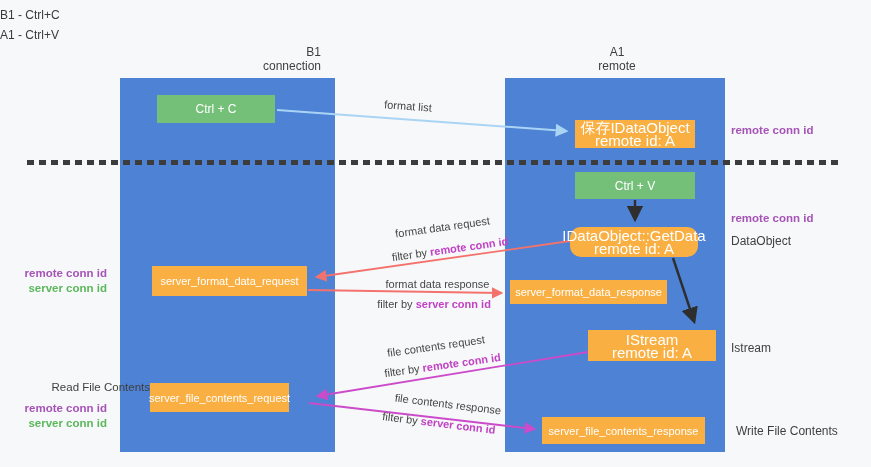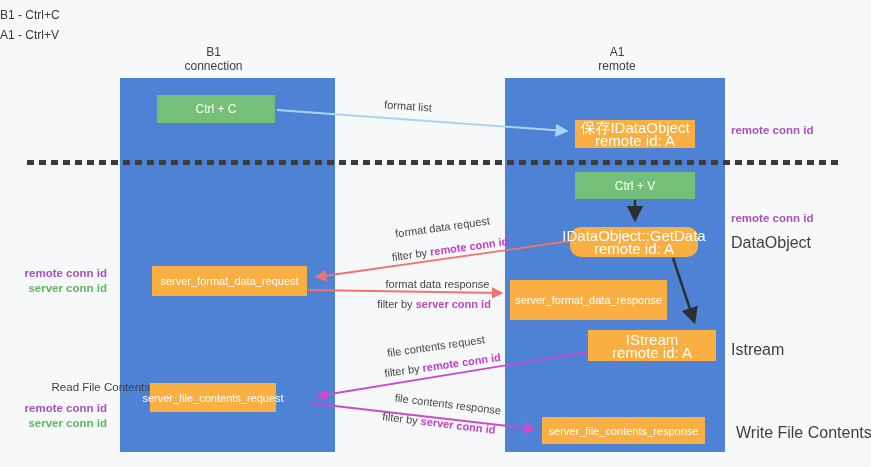--- a/index.html
+++ b/index.html
@@ -3,21 +3,21 @@
 <meta charset="utf-8">
 <style>
   html,body{margin:0;padding:0;}
   body{font-family:"Liberation Sans","DejaVu Sans",sans-serif;background:#fff;}
   .canvas{position:relative;width:871px;height:467px;background:#f7f8f9;overflow:hidden;}
 
   .title{position:absolute;left:0;top:5px;width:100%;text-align:left;
          font-size:12px;line-height:20px;color:#3a3a3a;}
 
   .col-header{position:absolute;text-align:center;font-size:12px;line-height:14px;color:#3f3f3f;}
-  .col-header.left{left:106px;top:45px;width:215px;}
+  .col-header.left{left:106px;top:45px;width:215px;text-align:right;}
   .col-header.right{left:507px;top:45px;width:220px;}
 
   .column{position:absolute;top:78px;height:374px;background:#4d82d5;}
   .column.left{left:120px;width:215px;}
   .column.right{left:505px;width:220px;}
 
   .dashline{position:absolute;left:27px;top:160px;width:811px;height:5px;
             background:repeating-linear-gradient(90deg,#3c3c3c 0 7px,transparent 7px 12px);}
 
   .arrows{position:absolute;left:0;top:0;width:871px;height:467px;pointer-events:none;}
@@ -27,22 +27,22 @@
   .node .ln{font-size:15px;line-height:13px;}
   .box-green{background:#75c078;font-size:12px;}
   .box-orange{background:#f9af42;font-size:11px;}
 
   .n-ctrlc{left:157px;top:95px;width:118px;height:28px;}
   .n-ctrlv{left:575px;top:172px;width:120px;height:27px;}
   .n-save{left:575px;top:120px;width:120px;height:28px;}
   .n-getdata{left:570px;top:227px;width:128px;height:30px;border-radius:11px;}
   .n-istream{left:588px;top:330px;width:128px;height:31px;}
   .n-fmtreq{left:152px;top:266px;width:155px;height:30px;}
-  .n-fmtresp{left:510px;top:280px;width:157px;height:40px;}
-  .n-filereq{left:150px;top:383px;width:126px;height:29px;}
+  .n-fmtresp{left:510px;top:280px;width:157px;height:24px;}
+  .n-filereq{left:150px;top:383px;width:139px;height:29px;}
   .n-fileresp{left:542px;top:417px;width:163px;height:27px;}
 
   .flbl{position:absolute;font-size:11px;color:#474747;text-align:center;white-space:nowrap;}
   .key-purple{color:#c242c6;font-weight:bold;}
   .rot-neg{transform:rotate(-8deg);}
   .rot-pos{transform:rotate(7deg);}
   .rot-fl{transform:rotate(4deg);}
 
   .f-formatlist{left:358px;top:100px;width:100px;}
   .f-fdr-t{left:390px;top:221px;width:105px;}
@@ -50,21 +50,21 @@
   .f-fdresp-t{left:385px;top:278px;width:105px;}
   .f-fdresp-f{left:374px;top:298px;width:120px;}
   .f-fcr-t{left:382px;top:340px;width:108px;}
   .f-fcr-f{left:380px;top:359px;width:125px;}
   .f-fcresp-t{left:393px;top:398px;width:110px;}
   .f-fcresp-f{left:378px;top:417px;width:122px;}
 
   .side{position:absolute;white-space:nowrap;}
   .p-bold{color:#a653b8;font-weight:bold;font-size:11.5px;line-height:15px;}
   .g-bold{color:#5cb85c;font-weight:bold;font-size:11.5px;line-height:15px;}
-  .dark{color:#3f3f3f;font-size:16px;}
+  .dark{color:#3f3f3f;font-size:12px;}
 
   .la-group1{left:15px;top:266px;width:92px;text-align:right;}
   .la-readfile{left:12px;top:381px;width:102px;text-align:right;font-size:11.5px;margin-left:36px;}
   .la-group2{left:15px;top:401px;width:92px;text-align:right;}
 
   .ra-remote1{left:731px;top:123px;}
   .ra-remote2{left:731px;top:211px;}
   .ra-dataobject{left:731px;top:234px;}
   .ra-istream{left:731px;top:341px;}
   .ra-write{left:736px;top:424px;}

